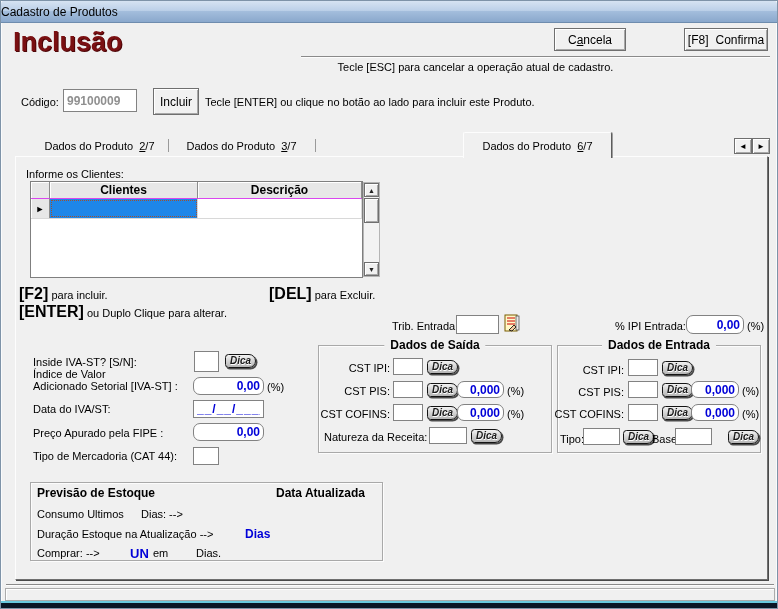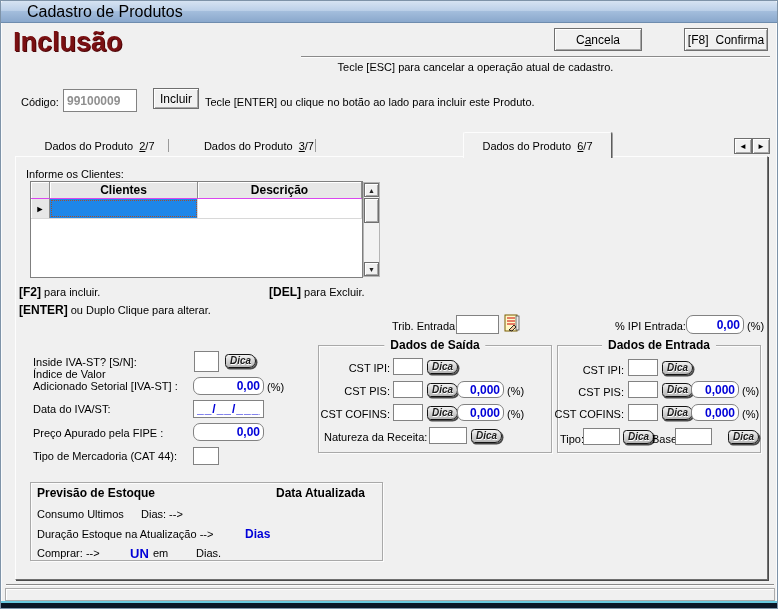--- a/index.html
+++ b/index.html
@@ -7,21 +7,21 @@
     position:relative;width:778px;height:609px;background:#F0F0F0;
     font-family:"Liberation Sans","DejaVu Sans",sans-serif;font-size:11px;color:#000;
     border:1px solid #7E93A8;box-sizing:border-box;overflow:hidden;
     box-shadow:inset 1px 0 0 #FAFBFC,inset -1px 0 0 #FAFBFC;
   }
   .a{position:absolute;}
   .titlebar{
     position:absolute;left:0;top:0;right:0;height:22px;
     background:linear-gradient(#D6E3F2 0%,#BCD0E8 45%,#A3BDDC 50%,#8AA8CC 100%);
     border-bottom:1px solid #6E8CAE;border-radius:3px 3px 0 0;
-    display:flex;align-items:center;padding-left:26px;font-size:16px;box-sizing:border-box;
+    display:flex;align-items:center;padding-left:0;font-size:12px;box-sizing:border-box;
   }
   .mode-title{font-size:27px;font-weight:bold;color:#7A1012;text-shadow:1px 1px 0 #4d0608;letter-spacing:0px;}
   .btn{
     background:#F1F1F1;border:1px solid #6F6F6F;
     box-shadow:inset 1px 1px 0 #FFFFFF,inset -1px -1px 0 #A8A8A8;
     display:flex;align-items:center;justify-content:center;font-size:12px;box-sizing:border-box;cursor:default;
   }
   .divline{border-top:1px solid #8a8a8a;border-bottom:1px solid #FDFDFD;height:0;}
   .field{background:#FFFFFF;border:1px solid #828282;box-sizing:border-box;font-family:inherit;font-size:11px;padding:0 3px;outline:none;}
   .val{color:#0000D8;font-weight:bold;text-align:right;font-size:12px;border-radius:7px;}
@@ -60,61 +60,61 @@
   }
   .g-cell{display:flex;align-items:center;padding:0 2px;box-sizing:border-box;border-right:1px solid #D8D8D8;font-size:11px;}
   .g-ind{width:19px;flex:none;justify-content:center;padding:0;}
   .c1{width:148px;flex:none;}
   .c2{width:164px;flex:none;}
   .g-cell.g-ind{background:#E7E7E7;border-right:1px solid #8c8c8c;box-shadow:inset 1px 0 0 #fff;}
   .sel{background:#1E86E8;outline:1px dotted #A0522D;outline-offset:-2px;}
   .sbar{position:absolute;left:362px;top:181px;width:17px;height:95px;background:#F3F3F3;border:1px solid #B5B5B5;box-sizing:border-box;}
   .sbtn{position:absolute;left:0;width:15px;height:14px;font-size:7px;color:#222;}
   .sthumb{position:absolute;left:0;top:15px;width:15px;height:25px;background:#F1F1F1;border:1px solid #6F6F6F;box-shadow:inset 1px 1px 0 #fff,inset -1px -1px 0 #A8A8A8;box-sizing:border-box;}
-  .key{font-weight:bold;font-size:12px;}
+  .key{font-weight:bold;font-size:16px;}
   .lbl{white-space:nowrap;}
   .statusbar{position:absolute;left:4px;top:587px;width:770px;height:13px;border:1px solid #ABABAB;box-shadow:inset 1px 1px 0 #fff;box-sizing:border-box;background:#F0F0F0;}
   .cyanline{position:absolute;left:0;top:600px;width:778px;height:2px;background:#69C9DF;}
   .navybar{position:absolute;left:0;top:602px;width:778px;height:7px;background:#0A1626;}
   u{text-decoration:underline;}
 </style>
 </head>
 <body>
 
 <div class="win">
 
   <div class="titlebar">
     <span>Cadastro de Produtos</span>
   </div>
 
   <div class="a mode-title" style="left:12px;top:26px;">Inclusão</div>
 
-  <div class="a btn" style="left:553px;top:27px;width:88px;height:23px;">
+  <div class="a btn" style="left:553px;top:27px;width:72px;height:23px;">
     <span><span>C</span><u>a</u><span>ncela</span></span>
   </div>
   <div class="a btn" style="left:683px;top:27px;width:84px;height:23px;gap:7px;">
     <span>[F8]</span>
     <span>Confirma</span>
   </div>
 
   <div class="a divline" style="left:300px;top:55px;width:469px;"></div>
   <div class="a lbl" style="left:302px;top:60px;width:345px;text-align:center;">Tecle [ESC] para cancelar a operação atual de cadastro.</div>
 
   <div class="a lbl" style="left:20px;top:95px;">Código:</div>
   <input class="a field graytext" style="left: 62px; top: 88px; width: 74px; height: 23px;" value="99100009">
-  <div class="a btn" style="left:152px;top:87px;width:46px;height:21px;">
+  <div class="a btn" style="left:152px;top:87px;width:46px;height:27px;">
     <span>Incluir</span>
   </div>
   <div class="a lbl" style="left:204px;top:95px;">Tecle [ENTER] ou clique no botão ao lado para incluir este Produto.</div>
 
   <div class="tab" style="left:30px;width:137px;">
     <span><span>Dados do Produto</span>&nbsp;&nbsp;<u>2</u><span>/7</span></span>
   </div>
   <div class="tabsep" style="left:167px;"></div>
-  <div class="tab" style="left:168px;width:145px;justify-content:flex-end;">
+  <div class="tab" style="left:168px;width:145px;">
     <span><span>Dados do Produto</span>&nbsp;&nbsp;<u>3</u><span>/7</span></span>
   </div>
   <div class="tabsep" style="left:314px;"></div>
   <div class="tab-active" style="left:462px;width:147px;">
     <span><span>Dados do Produto</span>&nbsp;&nbsp;<u>6</u><span>/7</span></span>
   </div>
   <div class="a btn" style="left:733px;top:137px;width:18px;height:16px;font-size:8px;">
     <span>◄</span>
   </div>
   <div class="a btn" style="left:751px;top:137px;width:18px;height:16px;font-size:8px;">

